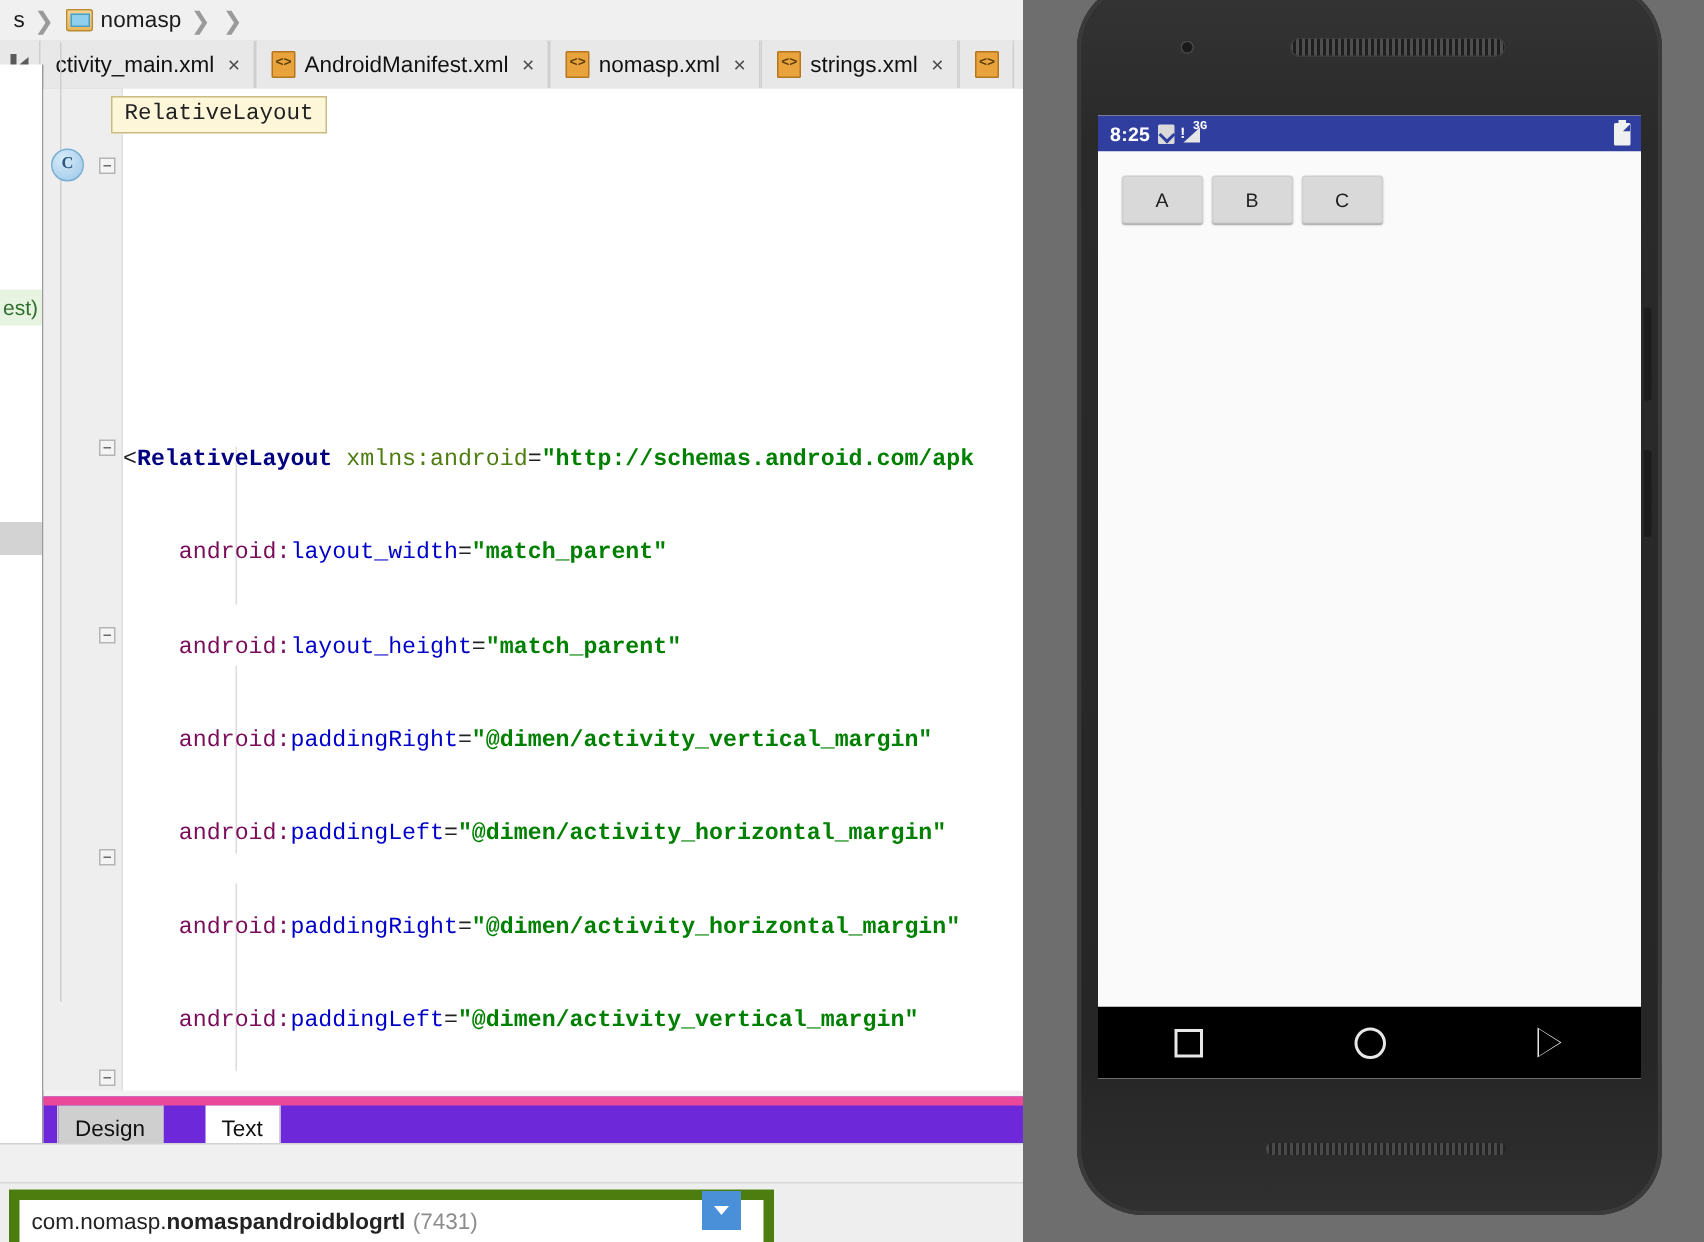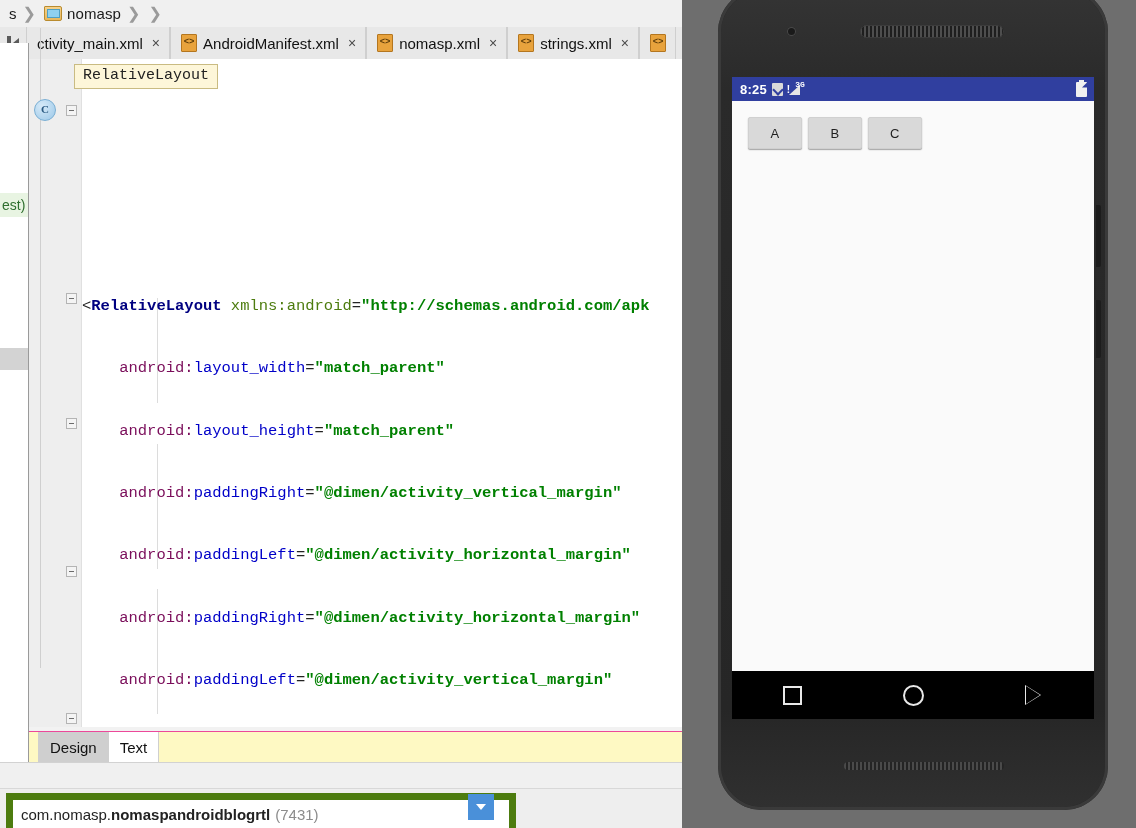--- a/index.html
+++ b/index.html
@@ -196,32 +196,32 @@
   }
   .vscroll .thumb {
     position: absolute; left: 1px; top: 0;
     width: 4px; height: 360px; background: #5a7fc0; opacity: .85;
   }
 
   
   .dt-bar {
     position: absolute; left: 29px; top: 731px;
     width: 661px; height: 31px;
-    background: #fef9c3;
-    border-top: 1px solid #ec4899;
+    background: #6d28d9;
+    border-top: 6px solid #ec4899;
     display: flex; align-items: stretch;
   }
   .dt-spacer { width: 9px; border-right: 1px solid #cfcfcf; }
   .dt-tab {
     padding: 0 11px; display: flex; align-items: center;
     font-size: 15px; color: #111;
     border-right: 1px solid #cfcfcf;
     background: #cfcfcf;
   }
-  .dt-tab.active { background: #ffffff; }
+  .dt-tab.active { background: #ffffff; margin-left: 28px; }
 
   
   .strip-a {
     position: absolute; left: 0; top: 762px;
     width: 690px; height: 26px;
     background: #f0f0f0; border-top: 1px solid #d2d2d2;
   }
   .strip-b {
     position: absolute; left: 0; top: 788px;
     width: 690px; height: 40px;

